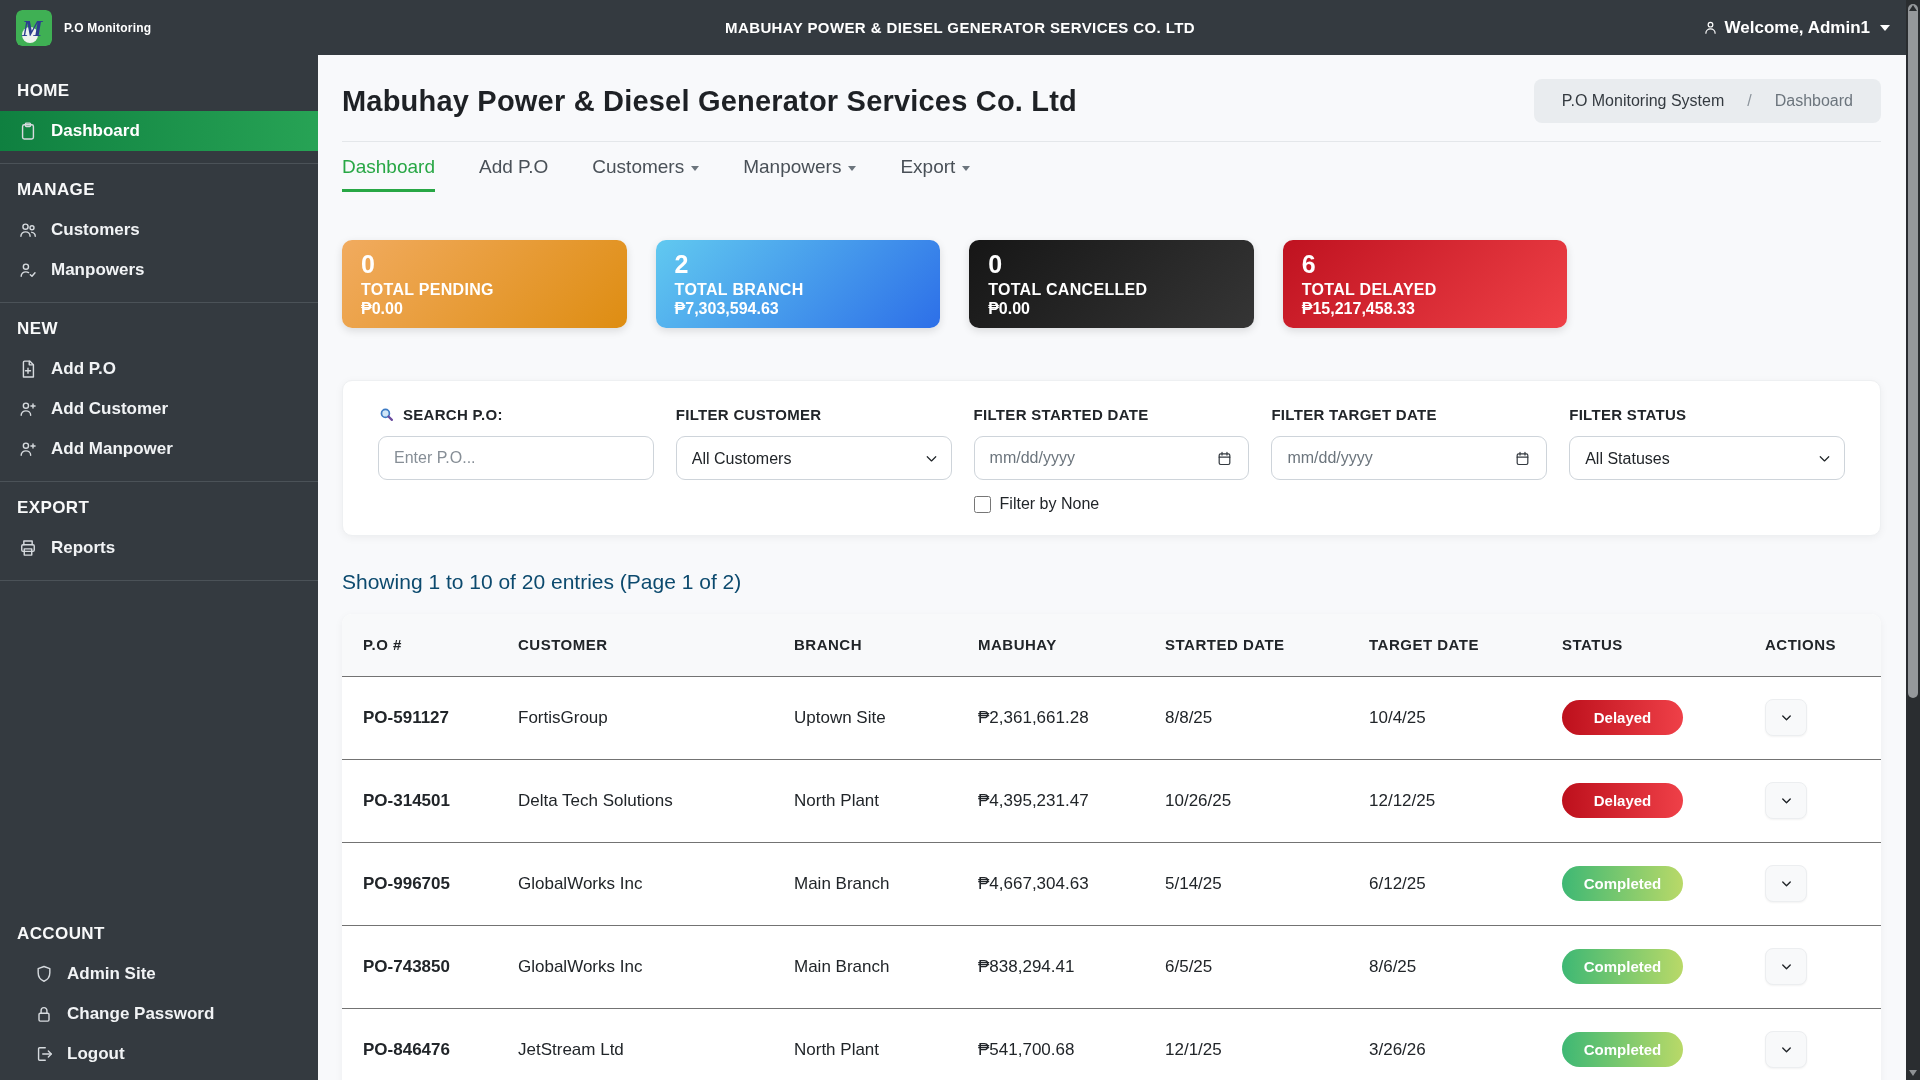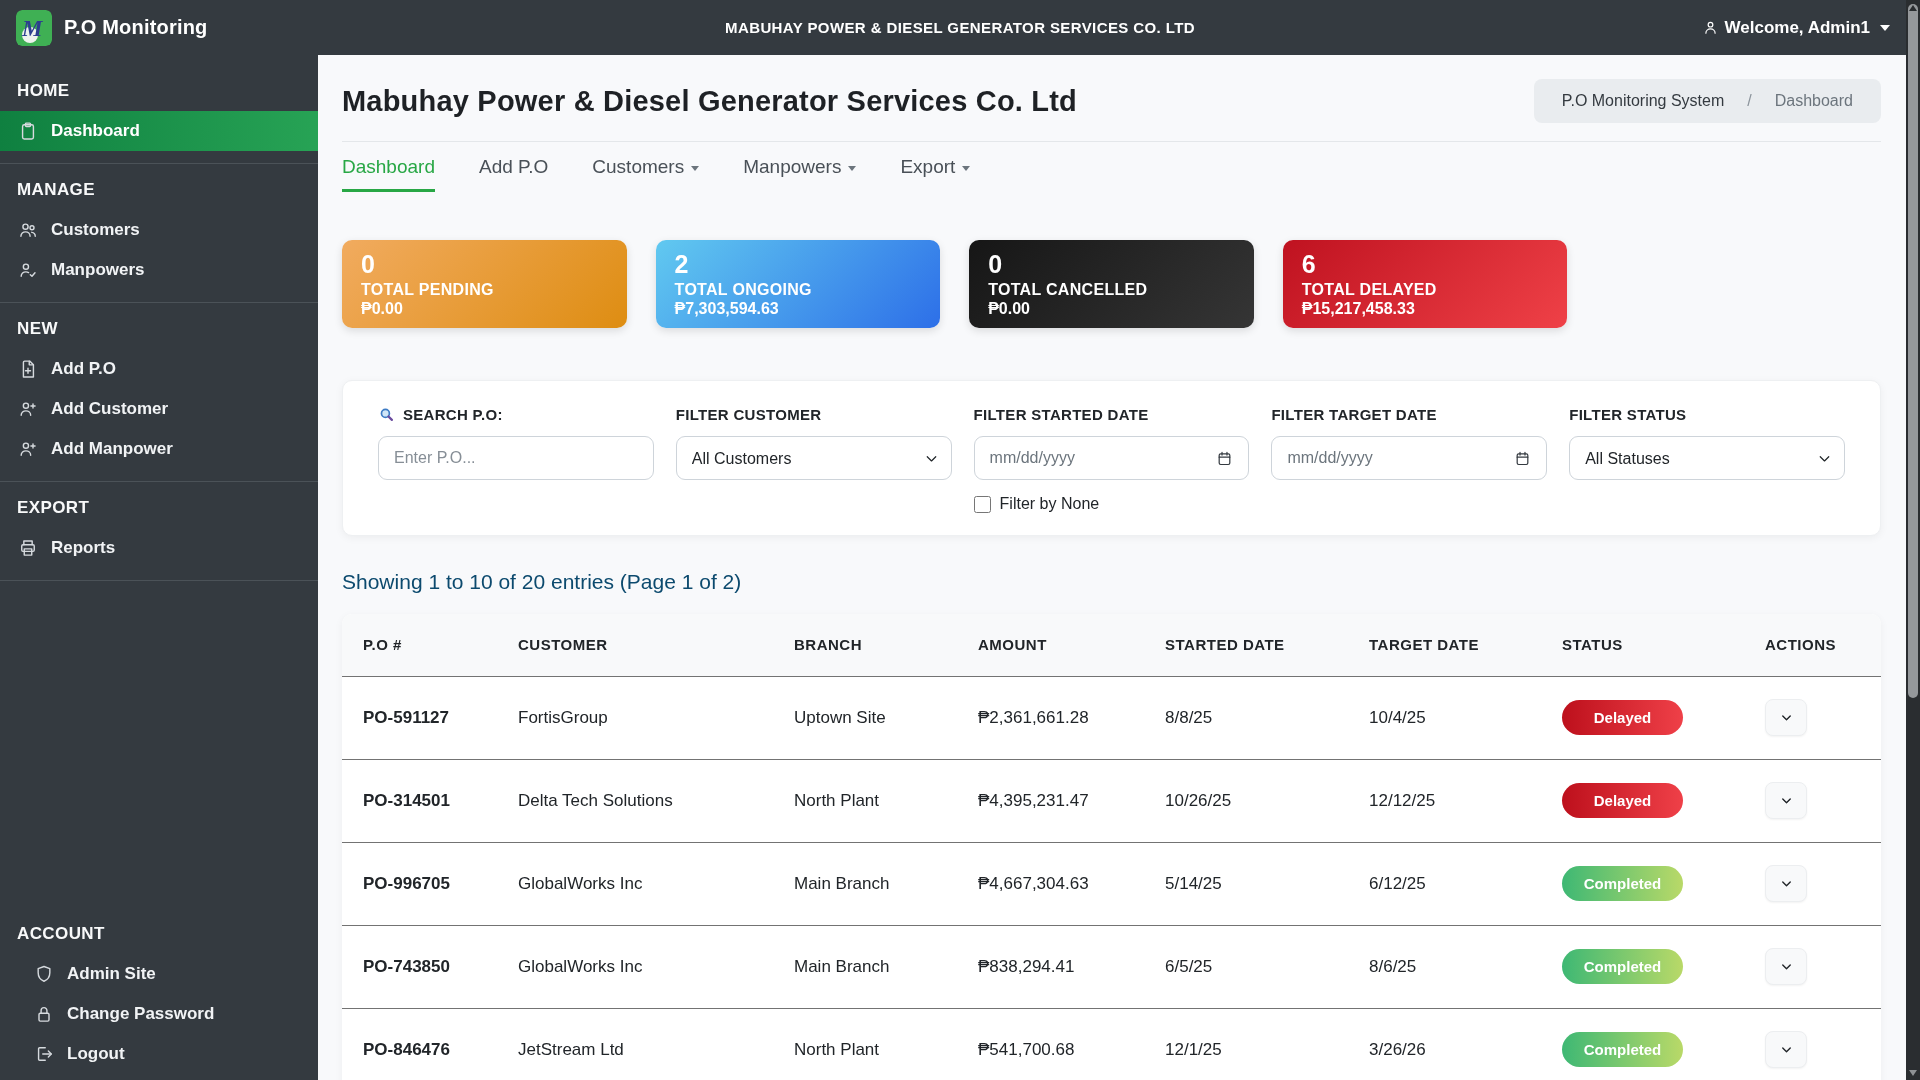--- a/index.html
+++ b/index.html
@@ -5,21 +5,21 @@
 <style>
   * { box-sizing: border-box; margin: 0; padding: 0; }
   html,body { width:1920px; height:1080px; overflow:hidden;
     font-family:"Liberation Sans","DejaVu Sans",sans-serif; background:#f8f9fb; }
 
   
   .navbar { position:fixed; top:0; left:0; width:1920px; height:55px; background:#343a40;
     display:flex; align-items:center; padding:0 30px 0 16px; z-index:30; }
   .brand { display:flex; align-items:center; gap:12px; cursor:pointer; }
   .brand-logo { width:36px; height:36px; border-radius:6px; overflow:hidden; flex:0 0 auto; }
-  .brand-name { color:#fff; font-size:20px; font-weight:700; letter-spacing:.2px; }
+  .brand-name { color:#fff; font-size:12px; font-weight:700; letter-spacing:.2px; }
   .nav-center { position:absolute; left:50%; transform:translateX(-50%); color:#fff;
     font-size:15px; font-weight:700; letter-spacing:.4px; white-space:nowrap; }
   .nav-right { margin-left:auto; display:flex; align-items:center; gap:6px; color:#fff;
     font-size:17px; font-weight:700; cursor:pointer; }
   .nav-right .ic { color:#fff; }
   .caret-down { width:0; height:0; border-left:5px solid transparent; border-right:5px solid transparent;
     border-top:6px solid #fff; display:inline-block; margin-left:4px; }
 
   
   .sidebar { position:fixed; top:55px; left:0; width:318px; height:1025px; background:#343a40;
@@ -324,21 +324,21 @@
   </div>
 
   <div class="stats">
     <div class="stat-card grad-pending">
       <div class="stat-count">0</div>
       <div class="stat-label">TOTAL PENDING</div>
       <div class="stat-amount">₱0.00</div>
     </div>
     <div class="stat-card grad-ongoing">
       <div class="stat-count">2</div>
-      <div class="stat-label">TOTAL ONGOING</div>
+      <div class="stat-label">TOTAL BRANCH</div>
       <div class="stat-amount">₱7,303,594.63</div>
     </div>
     <div class="stat-card grad-cancelled">
       <div class="stat-count">0</div>
       <div class="stat-label">TOTAL CANCELLED</div>
       <div class="stat-amount">₱0.00</div>
     </div>
     <div class="stat-card grad-delayed">
       <div class="stat-count">6</div>
       <div class="stat-label">TOTAL DELAYED</div>
@@ -424,21 +424,21 @@
         <col class="c-sd">
           <col class="c-td">
           <col class="c-st">
           <col class="c-act">
       </colgroup>
       <thead>
         <tr>
           <th>P.O #</th>
           <th>CUSTOMER</th>
           <th>BRANCH</th>
-          <th>AMOUNT</th>
+          <th>MABUHAY</th>
           <th>STARTED DATE</th>
           <th>TARGET DATE</th>
           <th>STATUS</th>
           <th>ACTIONS</th>
         </tr>
       </thead>
       <tbody>
         <tr>
           <td class="po">PO-591127</td>
           <td>FortisGroup</td>

